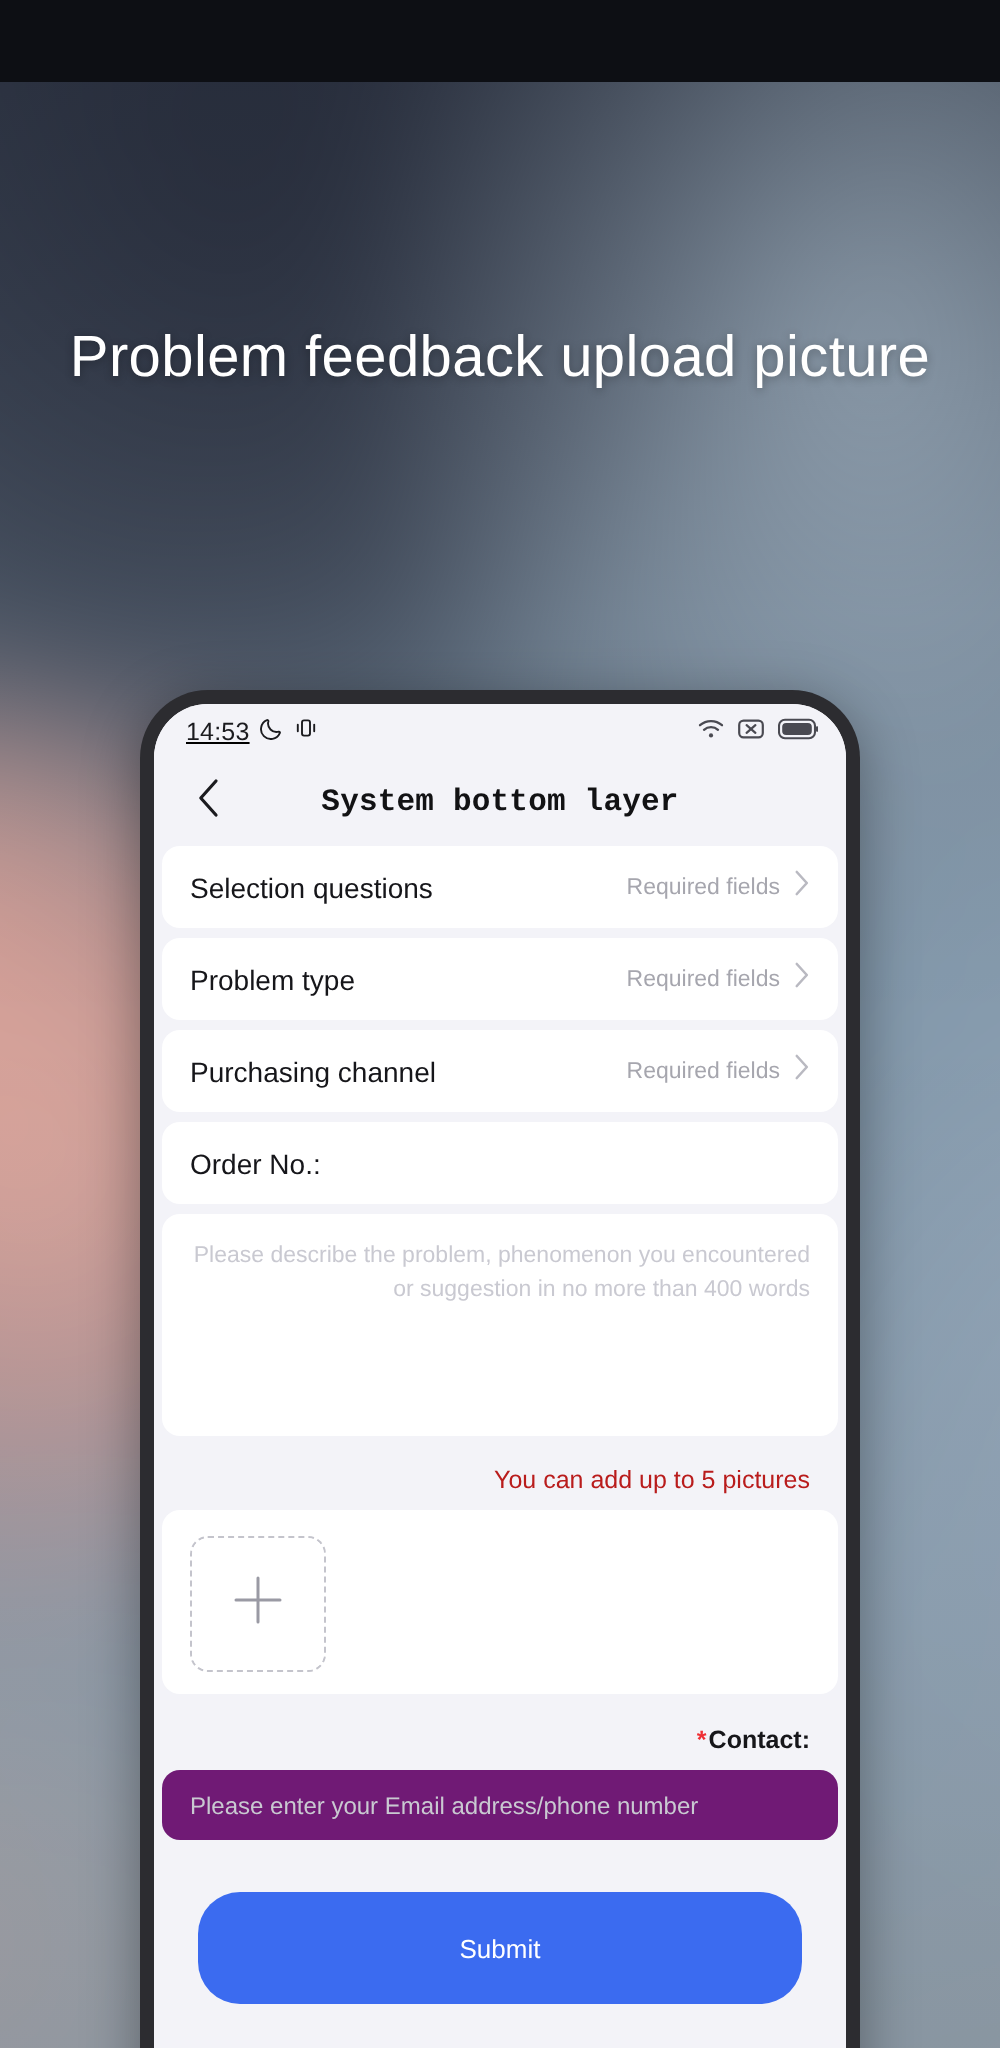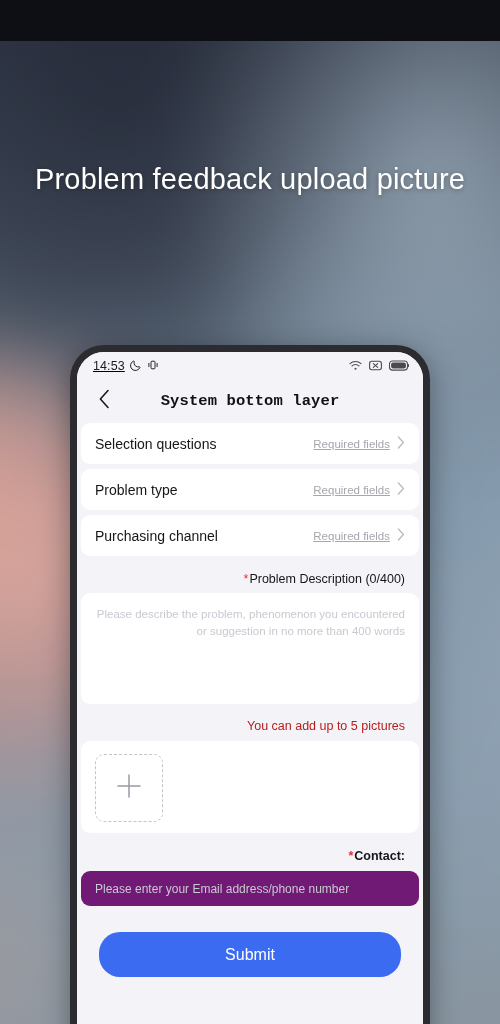--- a/index.html
+++ b/index.html
@@ -151,21 +151,20 @@
     color: #16161a;
   }
   .row-right {
     display: flex;
     align-items: center;
     gap: 7px;
   }
   .row-hint {
     font-size: 11.5px;
     color: #a6a6ae;
-    text-decoration: underline;
   }
   .chev-sm { display: block; }
 
   .section-label {
     padding: 11px 18px 7px 18px;
     font-size: 12.5px;
     color: #16161a;
   }
   .req-star {
     color: #ef2f34;
@@ -231,25 +230,25 @@
   .contact-input {
     font-size: 12px;
     color: #c9c9d1;
     cursor: text;
   }
 
   .submit-wrap {
     padding: 26px 22px 0 22px;
   }
   .submit-btn {
-    height: 45px;
+    height: 56px;
     border-radius: 21px;
     background: #3b6bf0;
     color: #ffffff;
-    font-size: 16px;
+    font-size: 13px;
     display: flex;
     align-items: center;
     justify-content: center;
     cursor: pointer;
   }
 </style>
 </head>
 <body>
 
 <div class="screen">
@@ -353,24 +352,26 @@
               <span class="row-hint">Required fields</span>
               <span class="chev-sm">
                 <svg width="8" height="13" viewBox="0 0 8 13">
                   <path d="M1.4 1 L6.4 6.5 L1.4 12" fill="none" stroke="#b9b9c1" stroke-width="1.3" stroke-linecap="round" stroke-linejoin="round"></path>
                 </svg>
               </span>
             </span>
           </div>
         </div>
 
-
-        <div class="section-label">
-          <span class="req-star">*</span><span>Problem Description (0/400)</span>
-        </div>
+        <div class="card">
+          <div class="row">
+            <span class="row-label">Order No.:</span>
+          </div>
+        </div>
+
 
         <div class="textarea-card">
           <div class="ta-placeholder">Please describe the problem, phenomenon you encountered or suggestion in no more than 400 words</div>
         </div>
 
         <div class="pic-hint">You can add up to 5 pictures</div>
 
         <div class="pic-card">
           <div class="add-pic">
             <span>

